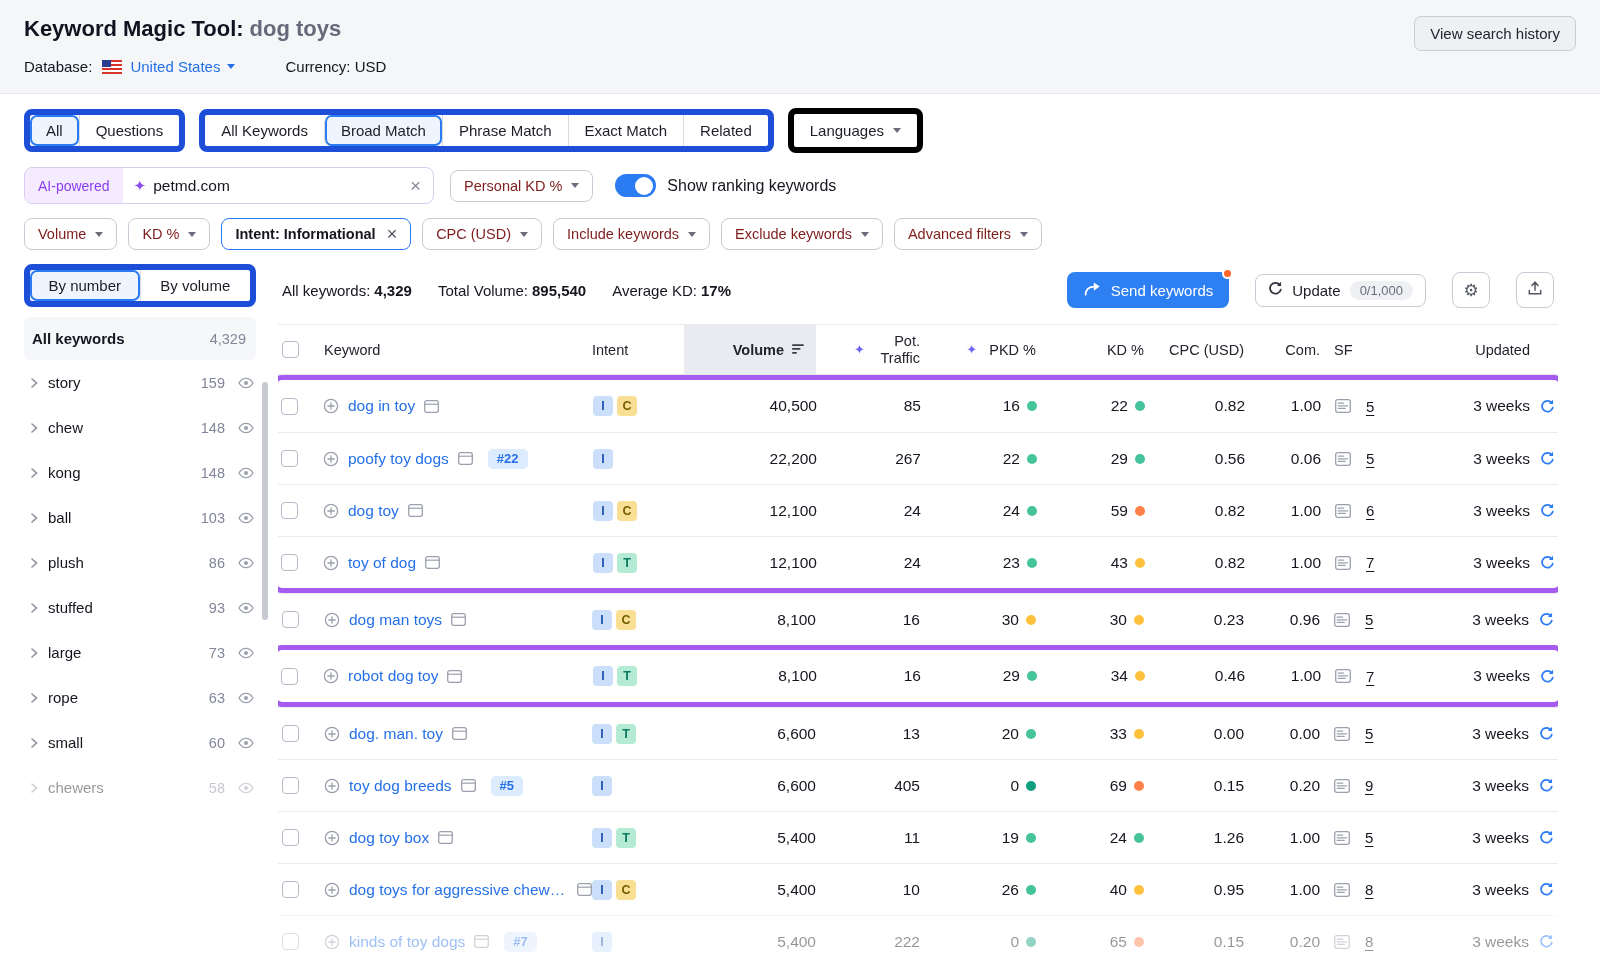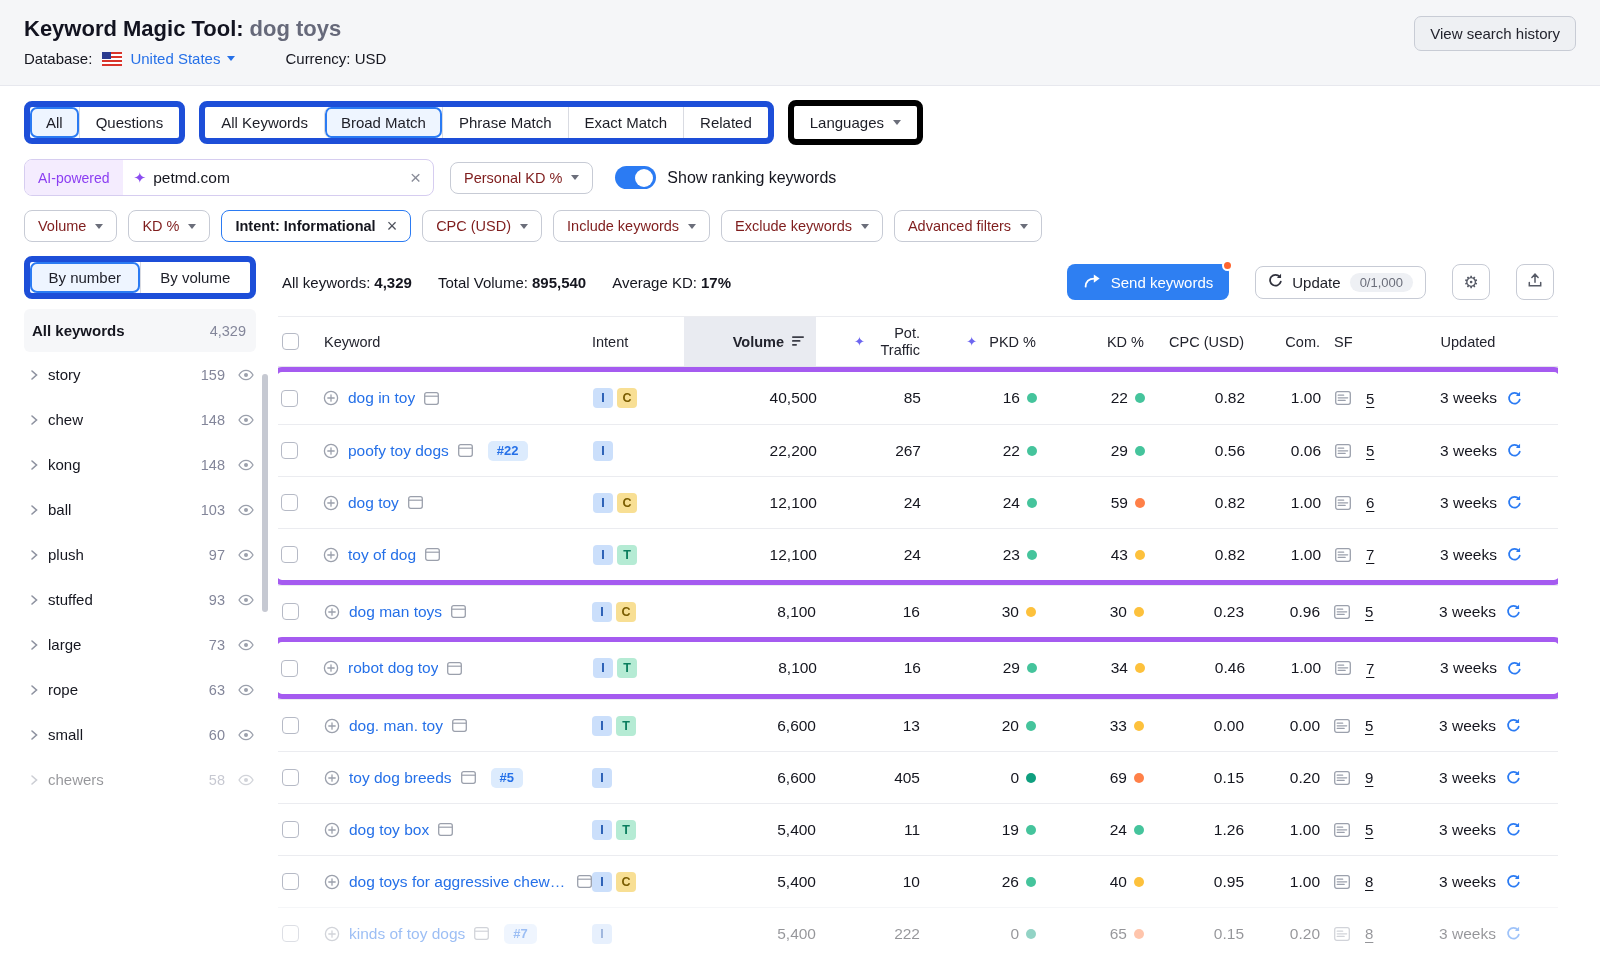--- a/index.html
+++ b/index.html
@@ -10,21 +10,21 @@
     display:flex; flex-direction:column;
   }
   button { font-family:inherit; cursor:pointer; }
 
   
   .top { background:#f5f6f8; border-bottom:1px solid #e7e8ee; padding:16px 24px 18px; position:relative; }
   .title-row { display:flex; align-items:flex-start; }
   h1 { font-size:22px; font-weight:700; color:#121320; }
   h1 .query { color:#66697a; font-weight:700; margin-left:6px; }
   .btn-gray { position:absolute; right:24px; top:16px; background:#eef0f3; border:1px solid #c8ccd5; border-radius:7px; padding:8px 15px; font-size:15px; color:#23242e; }
-  .db-row { margin-top:8px; display:flex; align-items:center; font-size:15px; gap:8px; }
+  .db-row { margin-top:16px; display:flex; align-items:center; font-size:15px; gap:8px; }
   .db-label { color:#15161f; }
   .flag { display:inline-flex; margin-left:2px; }
   .db-value { color:#2570e8; display:inline-flex; align-items:center; gap:7px; cursor:pointer; }
   .db-value .caret { border-top-color:#2570e8; }
   .currency { margin-left:42px; }
   .caret { display:inline-block; width:0; height:0; border-left:4.5px solid transparent; border-right:4.5px solid transparent; border-top:5px solid #6b6e7a; }
 
   
   .tabs-row { margin:14px 24px 0; display:flex; gap:14px; align-items:center; }
   .seg-group { display:inline-flex; background:#fff; border:6px solid #1d4ed8; border-radius:8px; }
@@ -84,21 +84,21 @@
   .col-check   { width:42px; }
   .col-keyword { flex:1; min-width:0; gap:9px; }
   .col-intent  { width:92px; gap:4px; }
   .col-volume  { width:132px; justify-content:flex-end; }
   .col-traffic { width:104px; justify-content:flex-end; }
   .col-pkd     { width:116px; justify-content:flex-end; gap:7px; }
   .col-kd      { width:108px; justify-content:flex-end; gap:7px; }
   .col-cpc     { width:100px; justify-content:flex-end; }
   .col-com     { width:76px;  justify-content:flex-end; }
   .col-sf      { width:86px;  padding-left:14px; gap:15px; }
-  .col-updated { width:148px; justify-content:center; gap:10px; }
+  .col-updated { width:148px; justify-content:flex-end; gap:10px; }
 
   .thead { display:flex; align-items:stretch; height:50px; border-bottom:1px solid #e4e6ec; font-size:14.5px; color:#23242e; padding:0 4px; }
   .thead .col { height:100%; }
   .th-volume { background:#e9ebf1; font-weight:700; gap:8px; padding-right:10px; }
   .two-line { display:inline-block; width:50px; text-align:right; line-height:1.15; }
   .sparkle { color:#6d66f0; font-size:13px; margin-right:5px; }
   .thead .col-updated { padding-right:24px; }
 
   .tbody { flex:1; overflow:hidden; }
   .trow { display:flex; align-items:center; height:52px; padding:0 4px; font-size:15.5px; }
@@ -292,21 +292,21 @@
             </svg>
           </span>
         </div>
         <div class="side-row">
           <span class="chev">
             <svg width="9" height="12" viewBox="0 0 9 12">
               <path d="M2 2l4.5 4L2 10" fill="none" stroke="#8e92a0" stroke-width="1.6" stroke-linecap="round"></path>
             </svg>
           </span>
           <span class="side-label">plush</span>
-          <span class="side-count">97</span>
+          <span class="side-count">86</span>
           <span class="eye">
             <svg width="16" height="12" viewBox="0 0 16 12">
               <path d="M1 6s2.6-4.6 7-4.6S15 6 15 6s-2.6 4.6-7 4.6S1 6 1 6z" fill="none" stroke="#9ba0ac" stroke-width="1.3"></path>
               <circle cx="8" cy="6" r="2" fill="#9ba0ac"></circle>
             </svg>
           </span>
         </div>
         <div class="side-row">
           <span class="chev">
             <svg width="9" height="12" viewBox="0 0 9 12">

